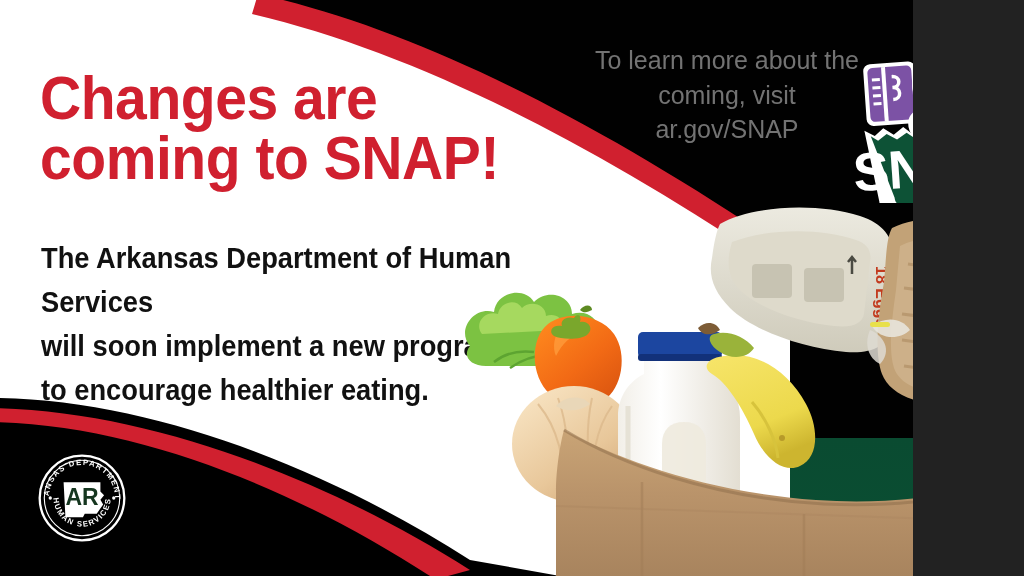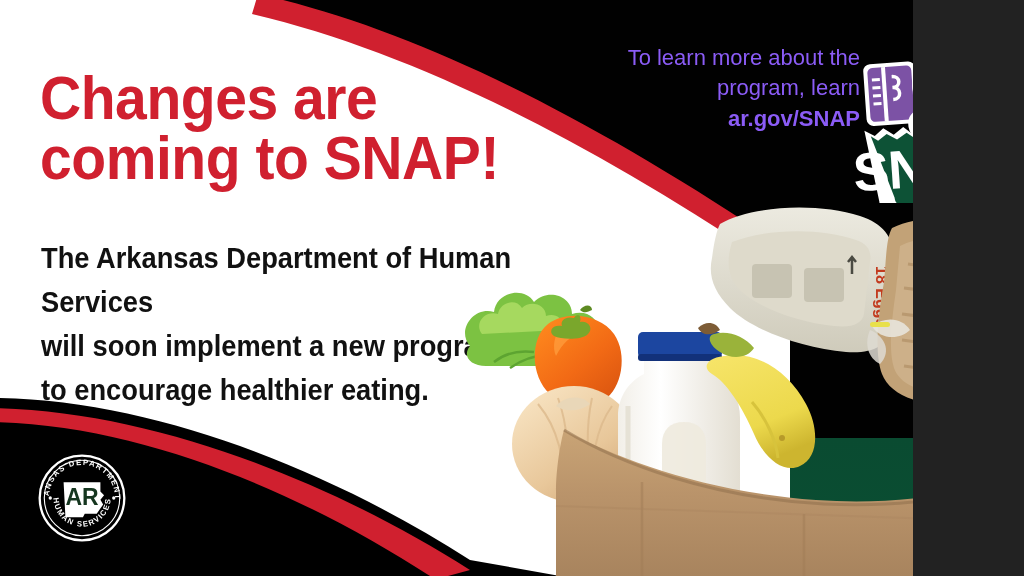--- a/index.html
+++ b/index.html
@@ -44,24 +44,24 @@
     position:absolute;left:41px;top:236px;width:610px;
     color:#111;font-size:29px;line-height:1.52;font-weight:bold;
     font-family:"Liberation Sans Narrow","Liberation Sans",sans-serif;
     transform:scaleX(0.94);transform-origin:left top;
   }
   .bodycopy span{display:block;}
 
   
   .learnmore{
     position:absolute;left:594px;top:43px;width:266px;
-    color:#8b5cf6;font-size:22px;line-height:1.38;text-align:right;
+    color:#737373;font-size:25px;line-height:1.38;text-align:center;
     font-family:"Liberation Sans Narrow","Liberation Sans",sans-serif;
   }
-  .learnmore b{font-weight:bold;}
+  .learnmore b{font-weight:normal;}
 
   
   .snaplogo{position:absolute;left:851px;top:28px;width:160px;height:175px;}
   .snaplogo svg{width:100%;height:100%;display:block;}
 
   
   .seal{position:absolute;left:36px;top:452px;width:92px;height:92px;}
   .seal svg{width:100%;height:100%;display:block;}
 
   
@@ -108,21 +108,21 @@
   </div>
 
   <div class="bodycopy">
     <span>The Arkansas Department of Human Services</span>
     <span>will soon implement a new program</span>
     <span>to encourage healthier eating.</span>
   </div>
 
   <div class="learnmore">
     <span>To learn more about the</span><br>
-    <span>program, learn </span><b>ar.gov/SNAP</b>
+    <span>coming, visit </span><b>ar.gov/SNAP</b>
   </div>
 
   <div class="snaplogo">
     <svg viewBox="0 0 160 175">
       <g transform="rotate(-4 80 95)">
 
         <g>
           <rect x="16" y="32" width="52" height="62" rx="7" fill="#fff"></rect>
           <rect x="20" y="36" width="44" height="54" rx="5" fill="#7c52a5"></rect>
           <rect x="34" y="36" width="4" height="54" fill="#fff"></rect>

